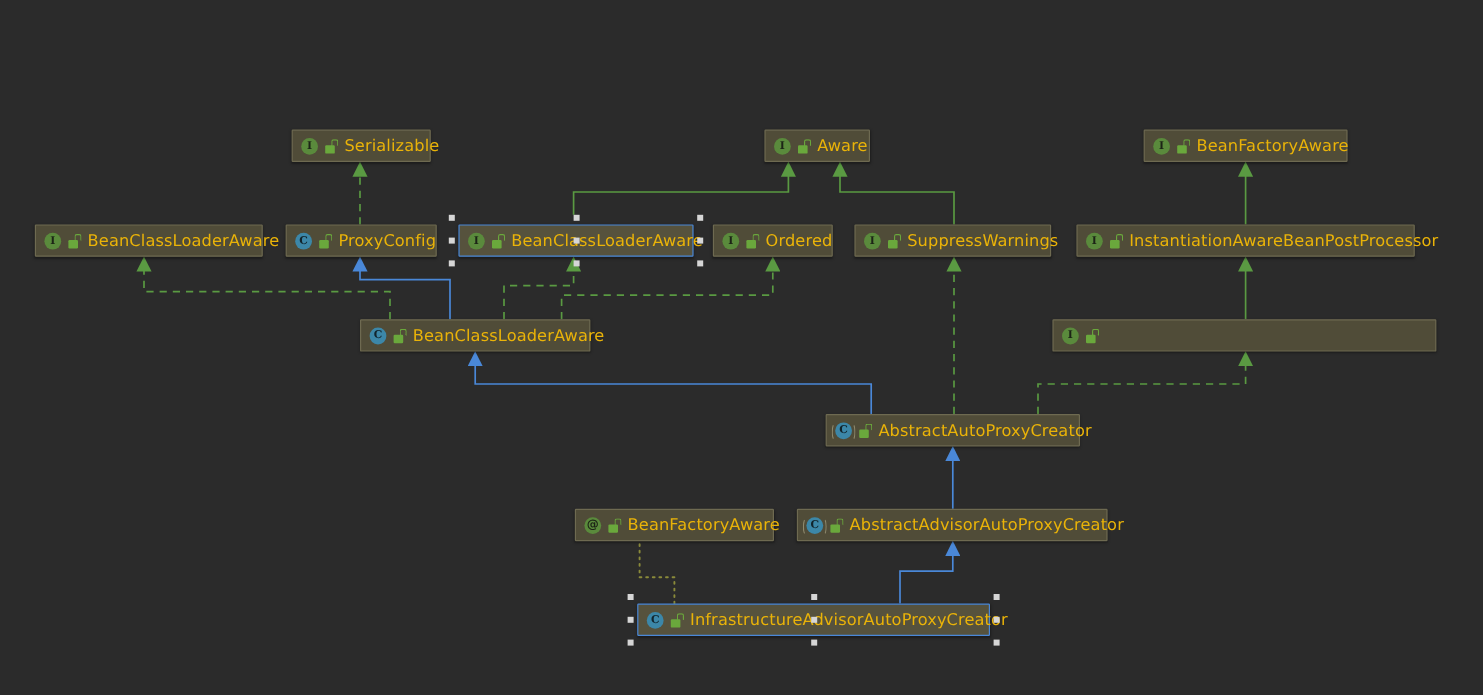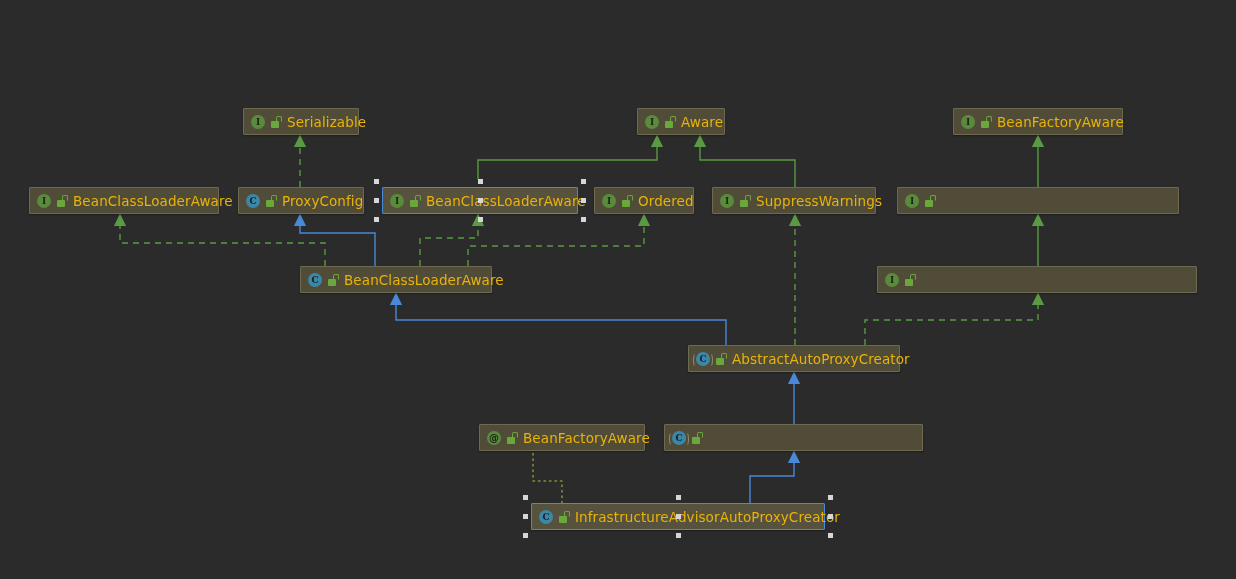--- a/index.html
+++ b/index.html
@@ -245,20 +245,21 @@
         <span class="node-label">SuppressWarnings</span>
       </div>
       <div class="uml-node" style="left: 897px; top: 187px; width: 282px;">
         <span class="kind-icon kind-interface">
           <span class="disc">I</span>
         </span>
         <span class="vis-icon">
           <span class="vshackle"></span>
           <span class="vbody"></span>
         </span>
+        <span class="node-label">InstantiationAwareBeanPostProcessor</span>
       </div>
       <div class="uml-node" style="left: 300px; top: 266px; width: 192px;">
         <span class="kind-icon kind-class">
           <span class="disc">C</span>
         </span>
         <span class="vis-icon">
           <span class="vshackle"></span>
           <span class="vbody"></span>
         </span>
         <span class="node-label">BeanClassLoaderAware</span>
@@ -293,20 +294,21 @@
         <span class="node-label">BeanFactoryAware</span>
       </div>
       <div class="uml-node" style="left: 664px; top: 424px; width: 259px;">
         <span class="kind-icon kind-abstract-class">
           <span class="disc">C</span>
         </span>
         <span class="vis-icon">
           <span class="vshackle"></span>
           <span class="vbody"></span>
         </span>
+        <span class="node-label">AbstractAdvisorAutoProxyCreator</span>
       </div>
       <div class="uml-node selected" style="left: 531px; top: 503px; width: 294px;">
         <span class="kind-icon kind-class">
           <span class="disc">C</span>
         </span>
         <span class="vis-icon">
           <span class="vshackle"></span>
           <span class="vbody"></span>
         </span>
         <span class="node-label">InfrastructureAdvisorAutoProxyCreator</span>

